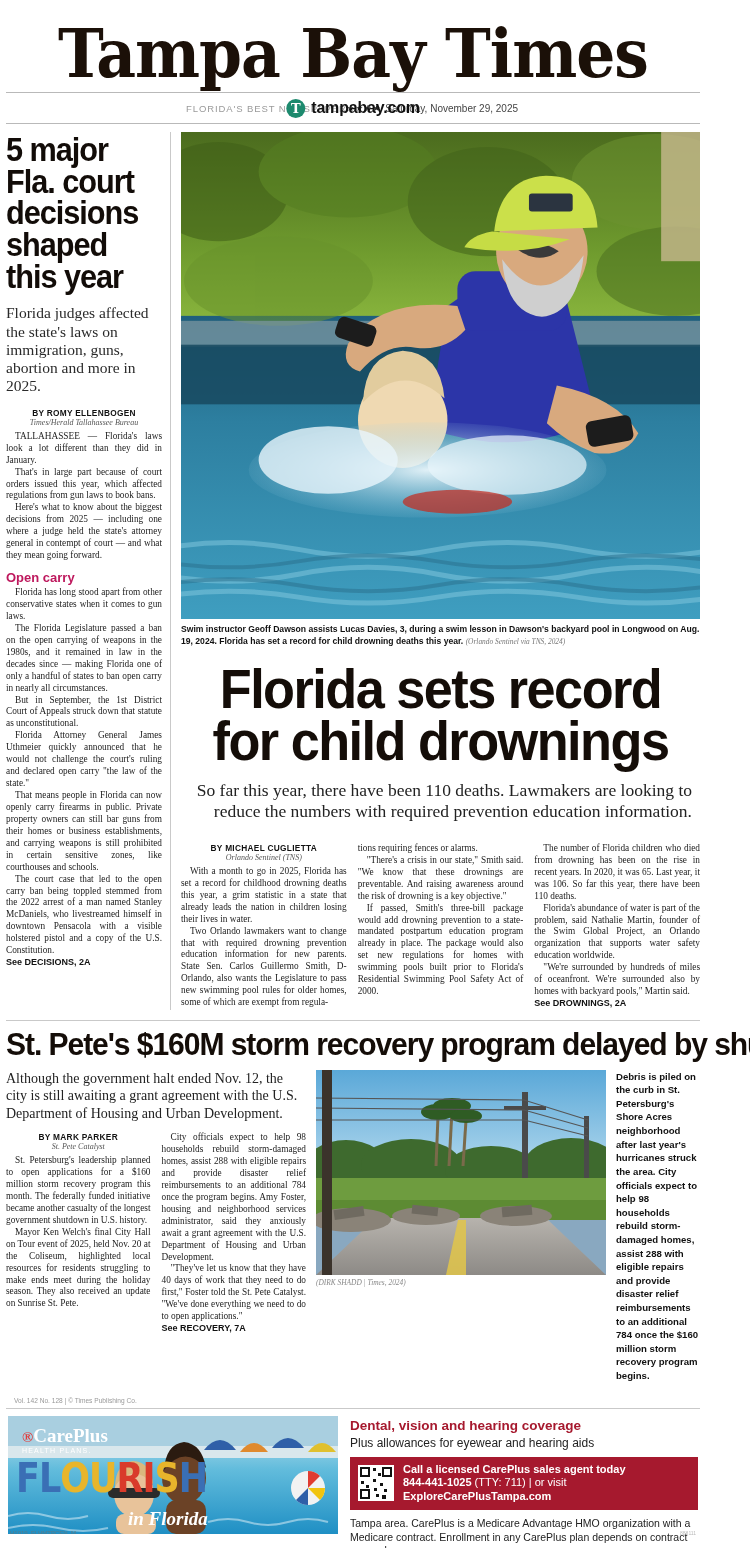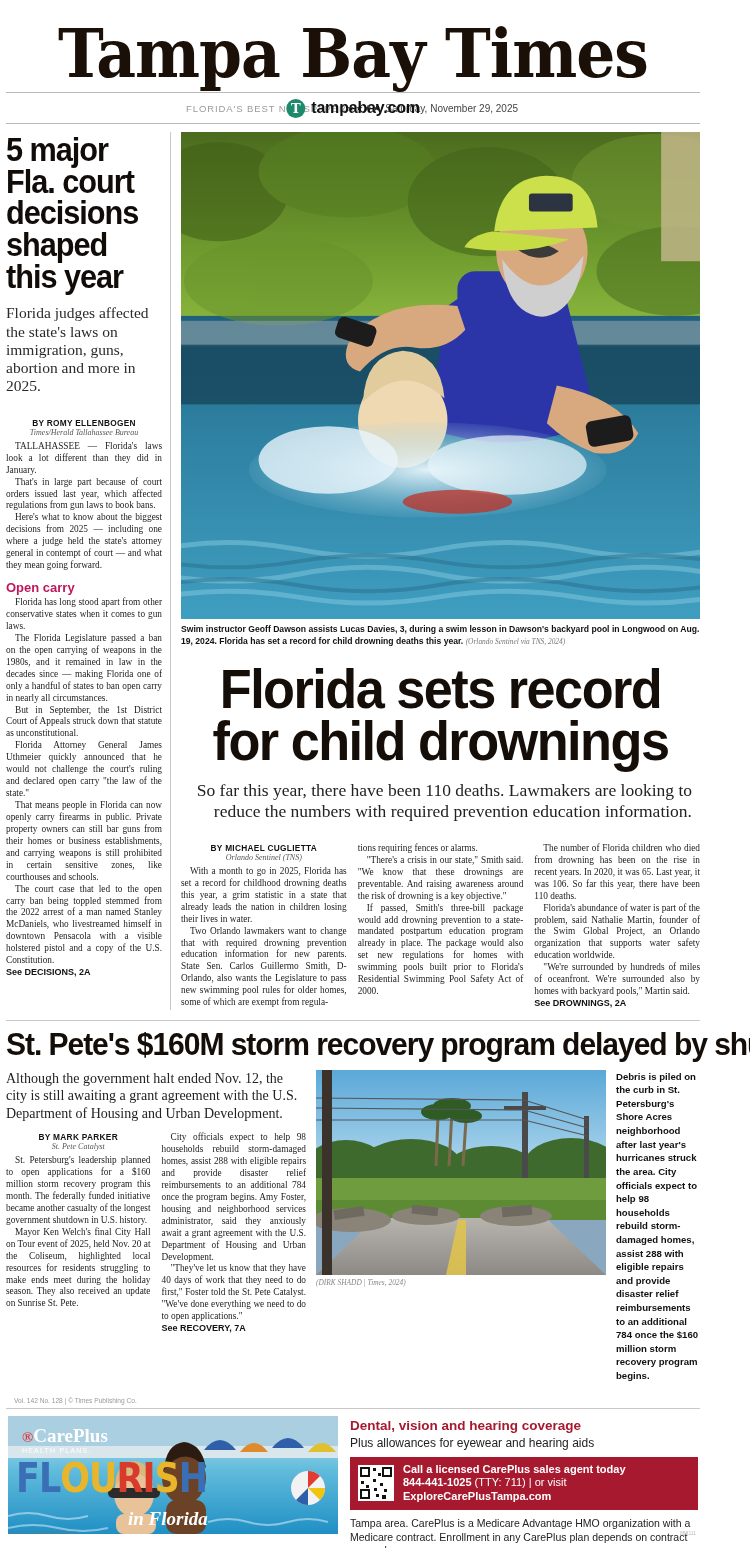--- a/index.html
+++ b/index.html
@@ -90,21 +90,21 @@
     color:#120c08;
     margin:2px 0 12px 0;
     transform:scaleX(0.93);
     transform-origin:left top;
     width:107%;
   }
   .deck-left{
     font-family:"Liberation Serif",serif;
     font-size:15.5px;line-height:1.18;
     color:#2a2a2a;
-    margin-bottom:22px;
+    margin-bottom:12px;
   }
   .byline{
     font-family:"Liberation Sans",sans-serif;
     font-weight:bold;font-size:8.3px;letter-spacing:.3px;
     text-align:center;color:#111;
   }
   .byline-org{
     font-family:"Liberation Serif",serif;
     font-style:italic;font-size:8px;text-align:center;color:#555;
     margin-bottom:4px;
@@ -300,21 +300,21 @@
 
   <div class="topgrid">
 
     <div class="col-left">
       <div class="hl-left">5 major Fla. court decisions shaped this year</div>
       <div class="deck-left">Florida judges affected the state's laws on immigration, guns, abortion and more in 2025.</div>
       <div class="byline">BY ROMY ELLENBOGEN</div>
       <div class="byline-org">Times/Herald Tallahassee Bureau</div>
       <div class="bodytext">
         <p class="first">TALLAHASSEE — Florida's laws look a lot different than they did in January.</p>
-        <p>That's in large part because of court orders issued last year, which affected regulations from gun laws to book bans.</p>
+        <p>That's in large part because of court orders issued this year, which affected regulations from gun laws to book bans.</p>
         <p>Here's what to know about the biggest decisions from 2025 — including one where a judge held the state's attorney general in contempt of court — and what they mean going forward.</p>
       </div>
       <div class="subhead">Open carry</div>
       <div class="bodytext">
         <p>Florida has long stood apart from other conservative states when it comes to gun laws.</p>
         <p>The Florida Legislature passed a ban on the open carrying of weapons in the 1980s, and it remained in law in the decades since — making Florida one of only a handful of states to ban open carry in nearly all circumstances.</p>
         <p>But in September, the 1st District Court of Appeals struck down that statute as unconstitutional.</p>
         <p>Florida Attorney General James Uthmeier quickly announced that he would not challenge the court's ruling and declared open carry "the law of the state."</p>
         <p>That means people in Florida can now openly carry firearms in public. Private property owners can still bar guns from their homes or business establishments, and carrying weapons is still prohibited in certain sensitive zones, like courthouses and schools.</p>
         <p>The court case that led to the open carry ban being toppled stemmed from the 2022 arrest of a man named Stanley McDaniels, who livestreamed himself in downtown Pensacola with a visible holstered pistol and a copy of the U.S. Constitution.</p>

